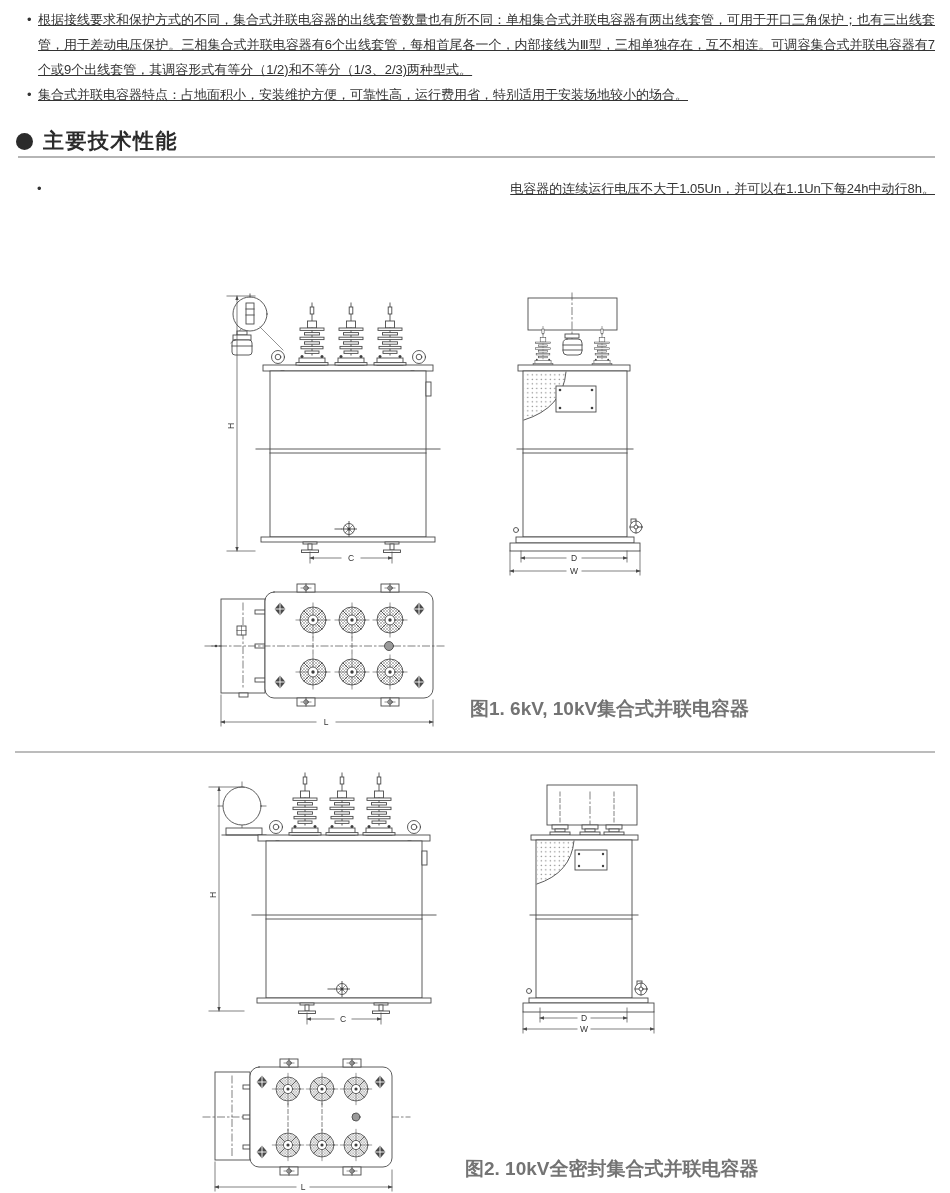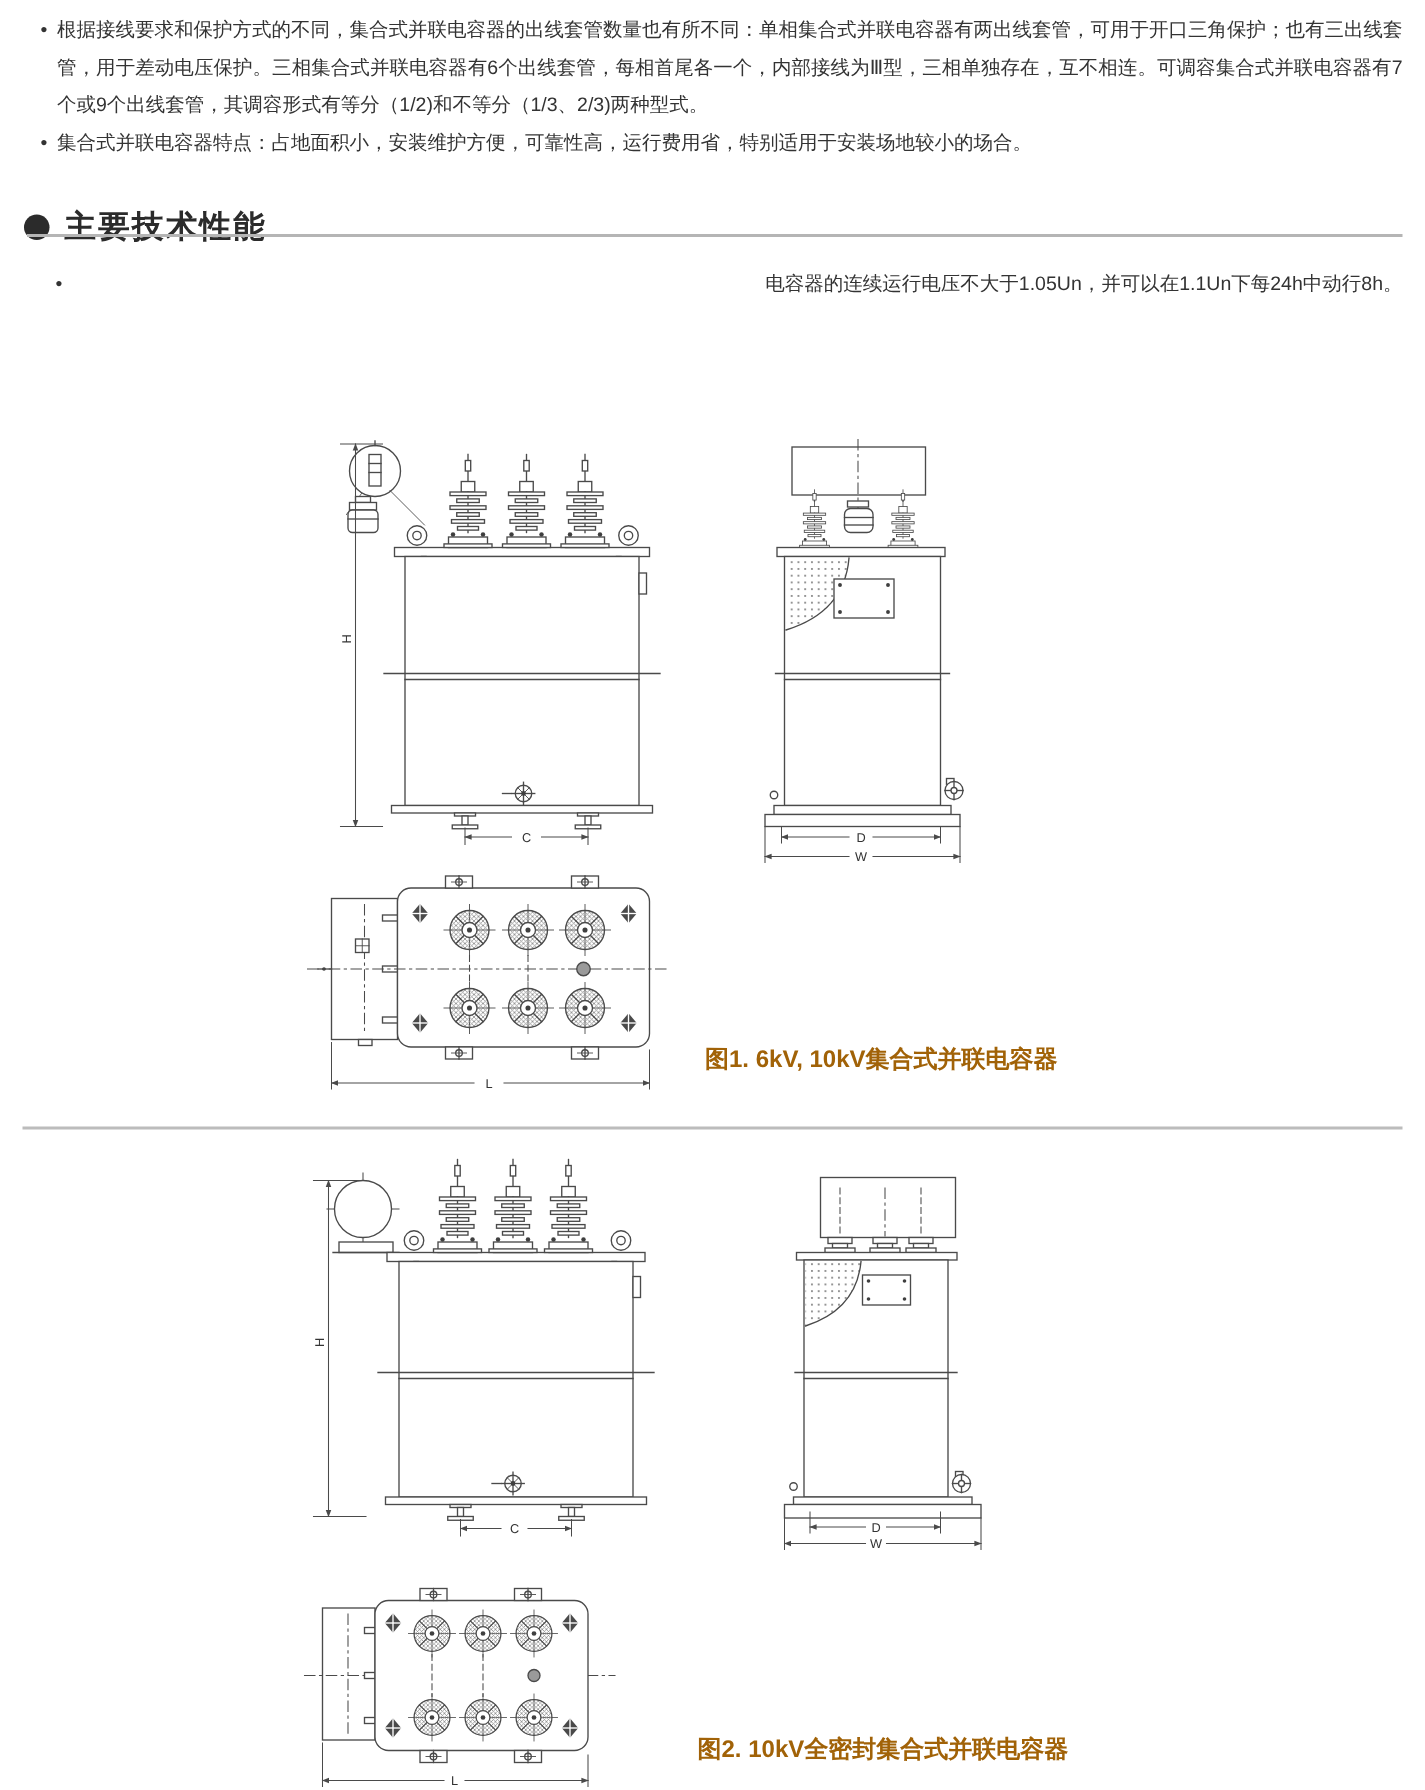--- a/index.html
+++ b/index.html
@@ -4,29 +4,29 @@
 <style>
   html,body{margin:0;padding:0;}
   body{
     width:950px;height:1193px;position:relative;overflow:hidden;
     background:#ffffff;
     font-family:"Liberation Sans","DejaVu Sans",sans-serif;
     color:#333;
   }
   .intro{position:absolute;left:27px;top:7px;width:908px;}
   .spec{position:absolute;left:37px;top:176px;width:898px;}
-  .bullet{font-size:13px;line-height:25px;color:#333;text-align:justify;position:relative;padding-left:11px;}
+  .bullet{font-size:13px;line-height:25px;color:#333;text-align:justify;position:relative;padding-left:11px;text-decoration:underline;}
   .spec .bullet{line-height:26.5px;text-align:right;}
   .bullet::before{content:"•";position:absolute;left:0;top:0;color:#333;}
-  .sec{position:absolute;left:16px;top:137px;display:flex;align-items:center;gap:10px;}
+  .sec{position:absolute;left:16px;top:127px;display:flex;align-items:center;gap:10px;}
   .dot{width:17px;height:17px;border-radius:50%;background:#2b2b2b;flex:0 0 auto;}
   .sec-title{font-size:21px;font-weight:bold;color:#2b2b2b;letter-spacing:1.5px;}
   .rule{position:absolute;left:18px;top:156px;width:917px;height:2px;background:#b5b5b5;}
   .divider{position:absolute;left:15px;top:751px;width:920px;height:2px;background:#bcbcbc;}
-  .caption{position:absolute;font-size:16px;font-weight:bold;color:#a16207;white-space:nowrap;}
+  .caption{position:absolute;font-size:19px;font-weight:bold;color:#737373;white-space:nowrap;}
   #cap1{left:470px;top:696px;}
   #cap2{left:423px;top:1156px;padding-left:42px;}
   svg.artboard{position:absolute;left:0;top:0;}
   .art{stroke:#4a4a4a;stroke-width:0.9;fill:none;stroke-linecap:square;}
   .art text{stroke:none;fill:#333;font-size:8.5px;font-family:"Liberation Sans",sans-serif;}
   .dd{stroke-dasharray:7 3 1.5 3;stroke-width:0.7;}
   .dsh{stroke-dasharray:4 2.5;stroke-width:0.7;}
   .thin{stroke-width:0.6;}
   .dim{stroke-width:0.7;}
 </style>

